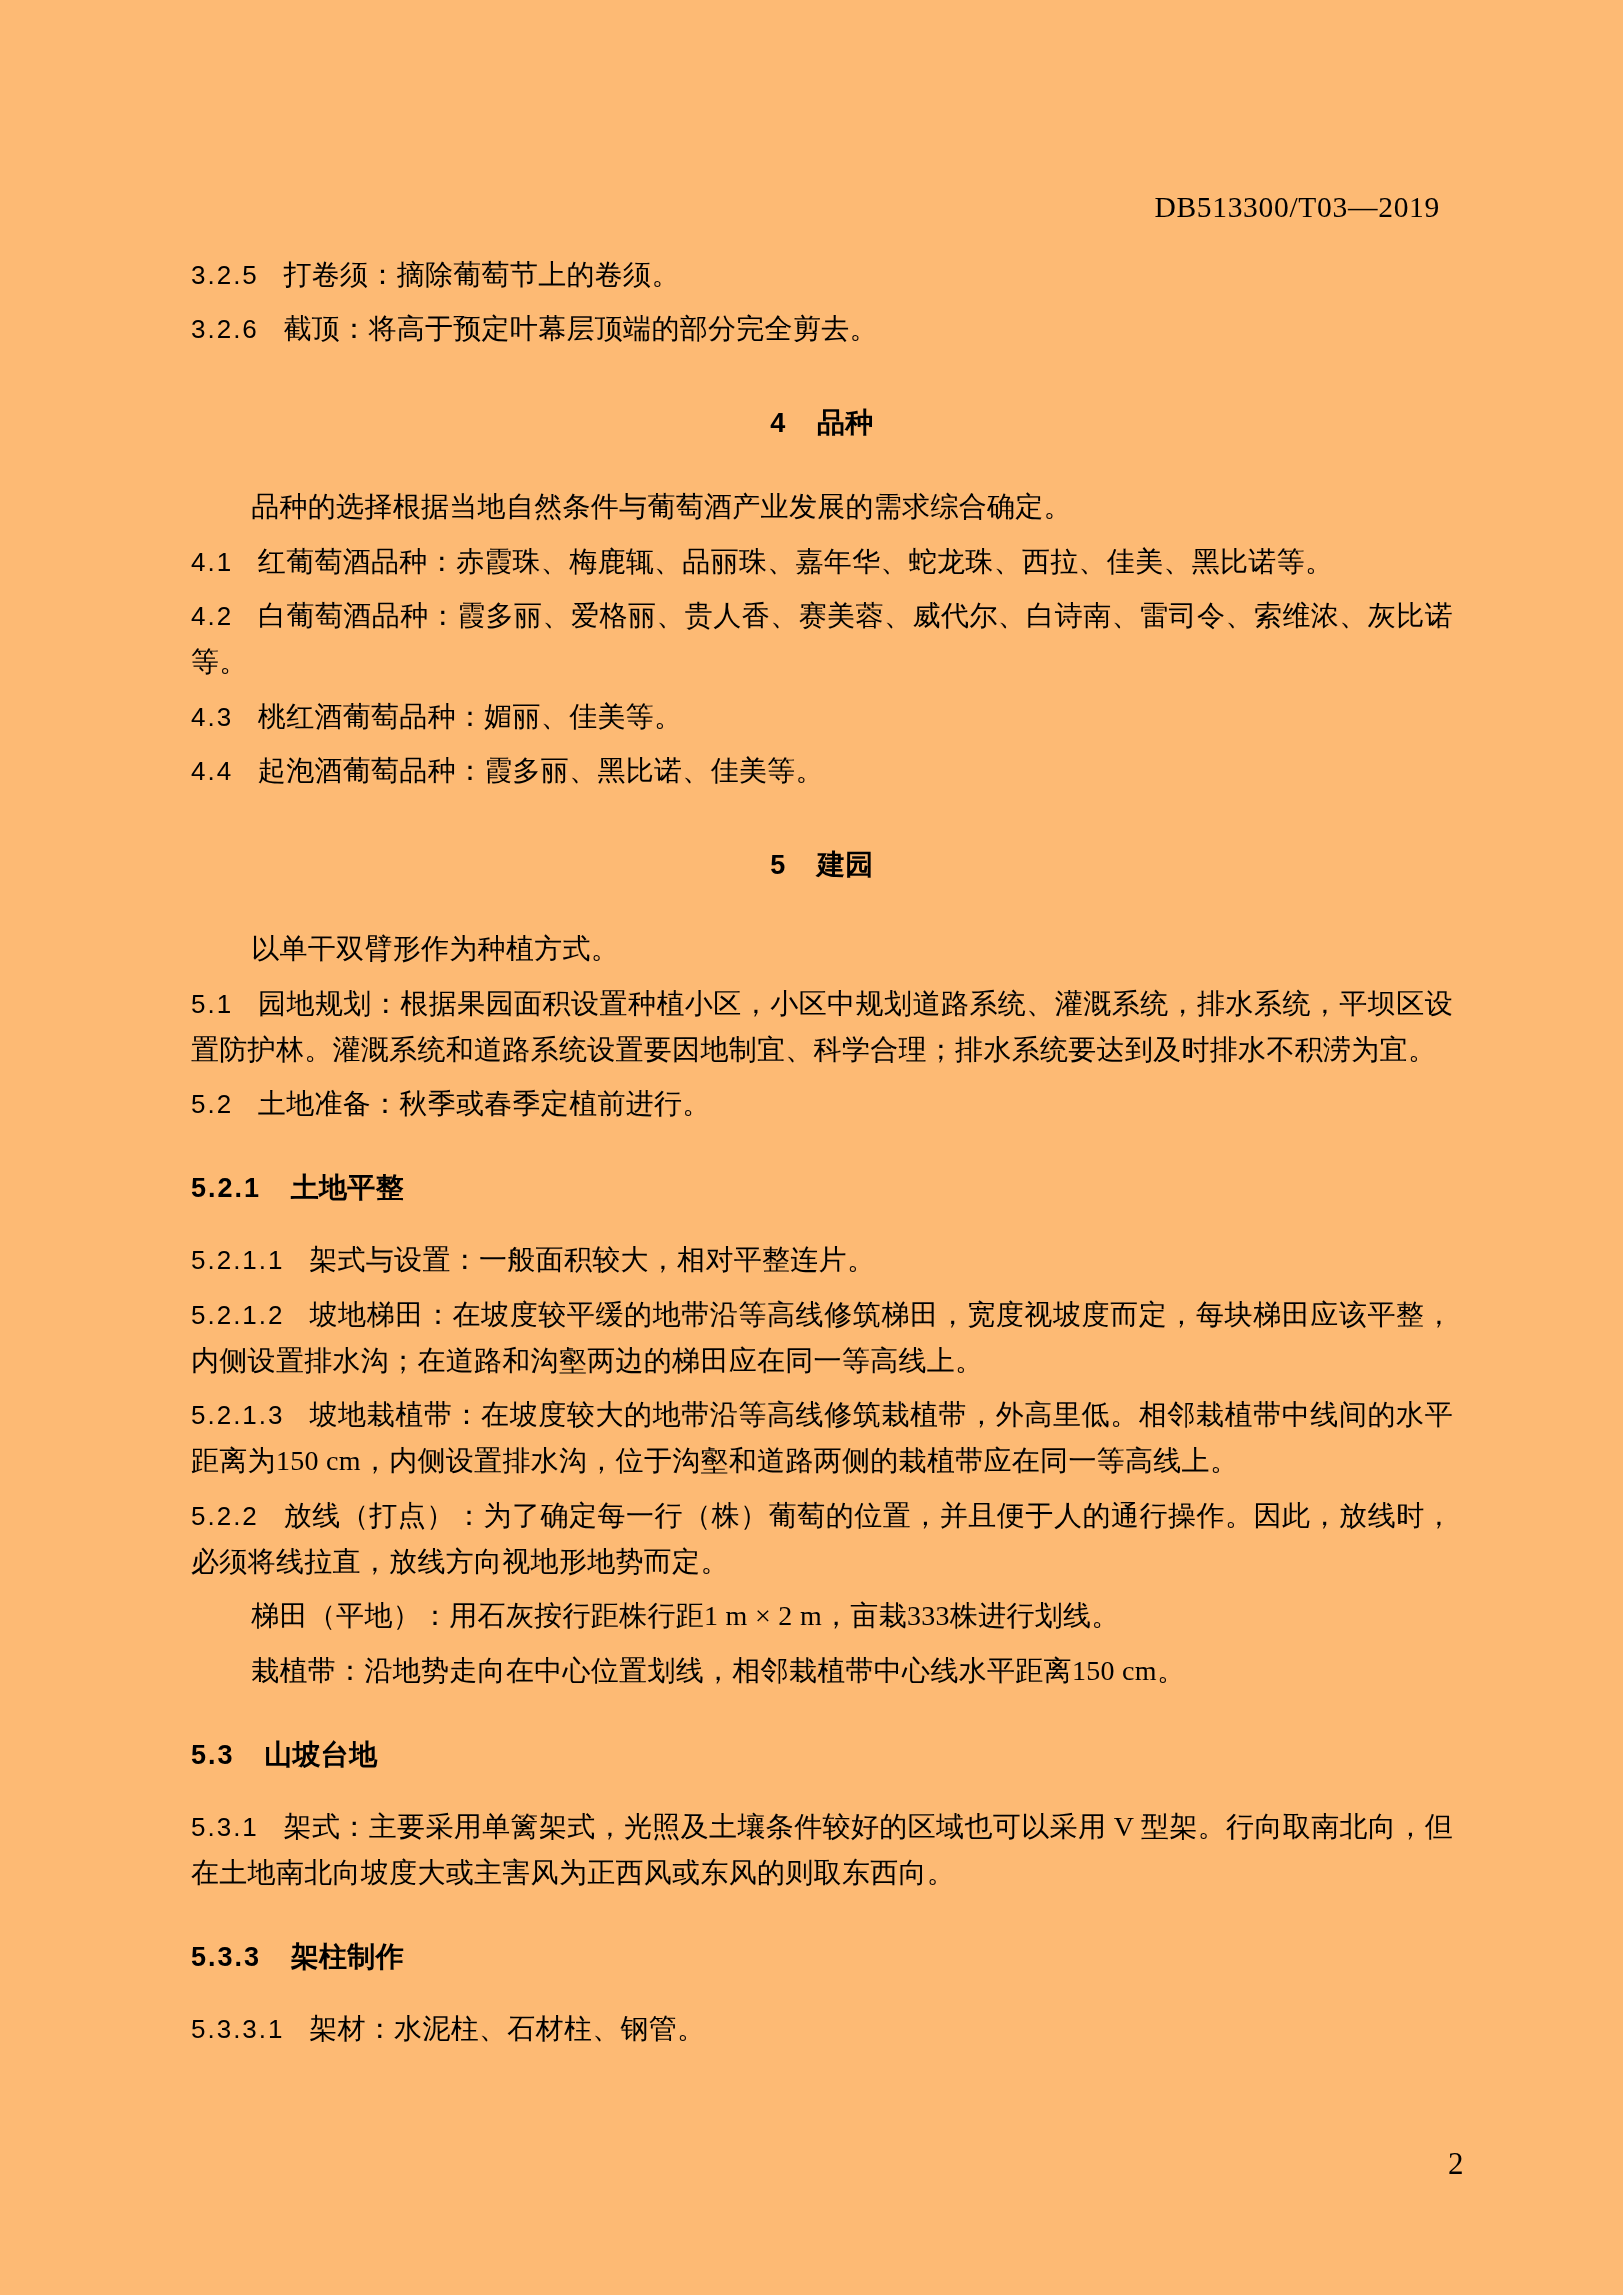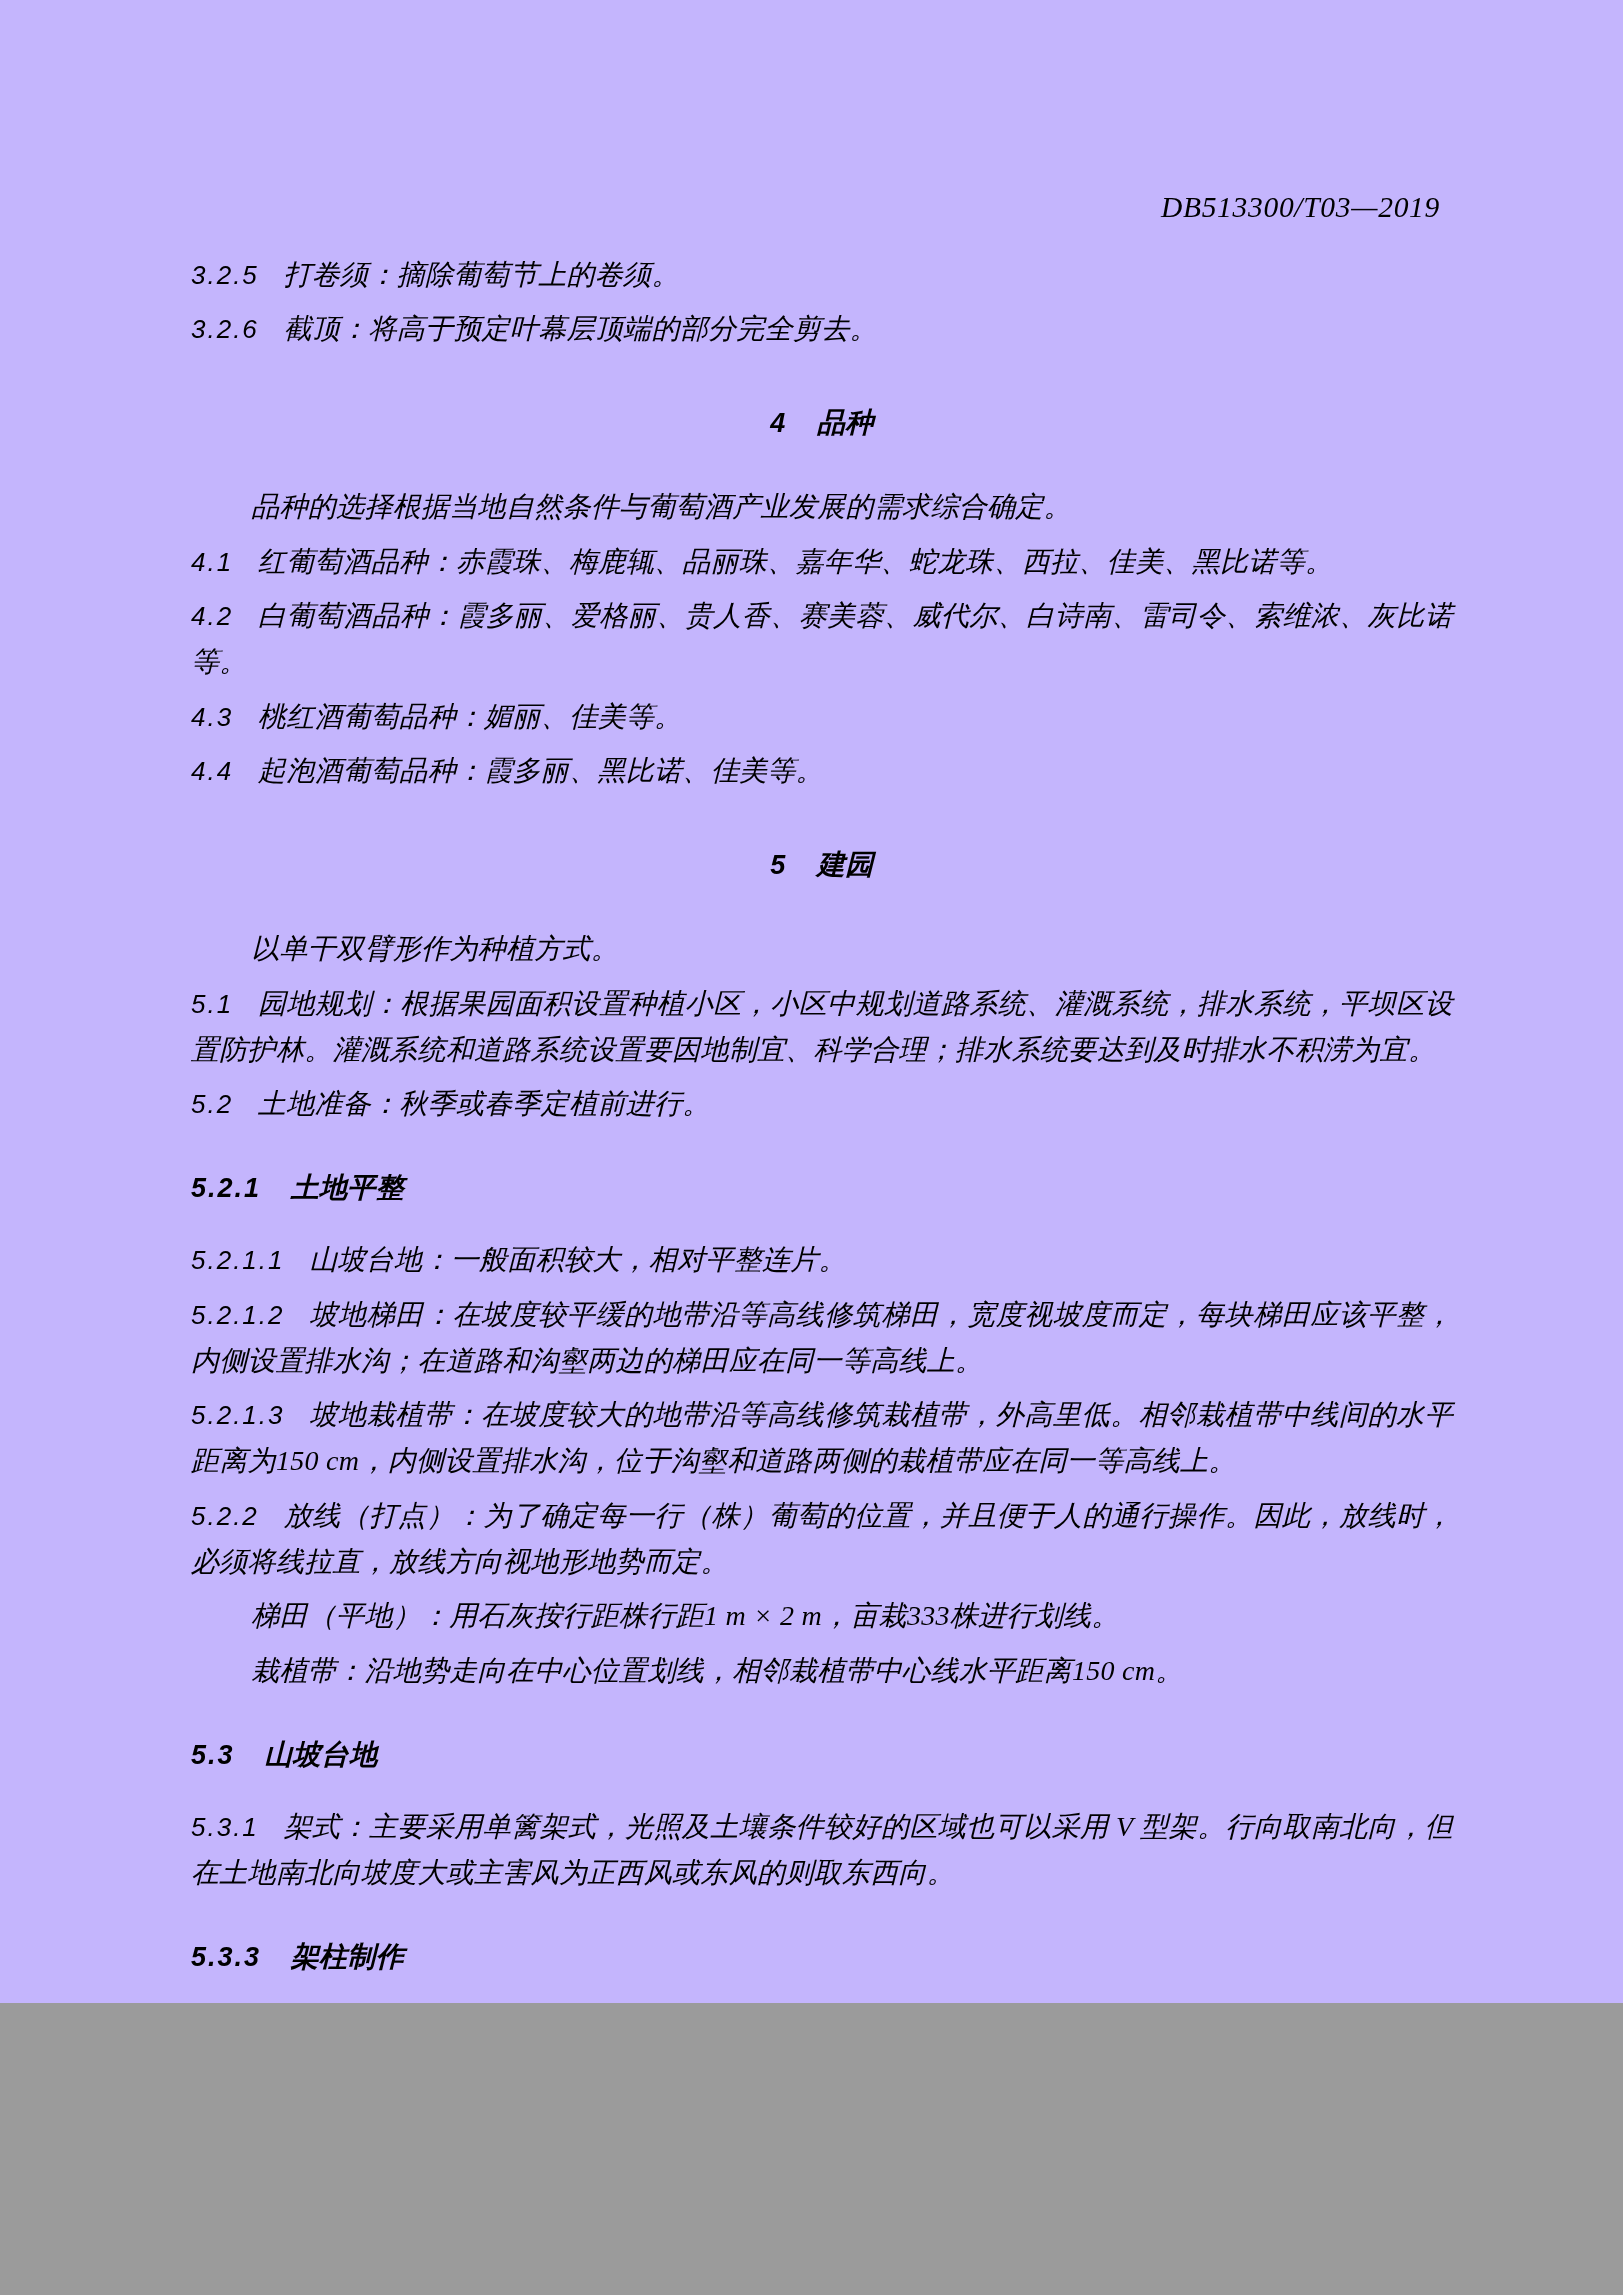--- a/index.html
+++ b/index.html
@@ -1,25 +1,24 @@
 <!DOCTYPE html>
 <html style="font-size:10.5px"><head>
 <meta charset="utf-8">
 <style>
   html, body { margin: 0; padding: 0; background: #9b9b9b; }
   .page {
     position: relative;
     width: 1623px;
-    height: 2003px;
-    background: #c4b5fd;
+    height: 2295px;
+    background: #fdba74;
     color: #000000;
     font-family: "Liberation Serif", "DejaVu Serif", serif;
     overflow: hidden;
     box-sizing: border-box;
-    font-style: italic;
   }
   .doc-code {
     position: absolute;
     top: 191px;
     right: 183px;
     font-size: 29.5px;
     font-family: "Liberation Serif", "DejaVu Serif", serif;
     letter-spacing: 0.7px;
     white-space: nowrap;
   }
@@ -94,21 +93,21 @@
     <div class="heading h1"><span class="num">5</span><span>建园</span></div>
 
     <p class="para indent">以单干双臂形作为种植方式。</p>
 
     <p class="clause"><span class="num">5.1</span><span class="txt">园地规划：根据果园面积设置种植小区，小区中规划道路系统、灌溉系统，排水系统，平坝区设置防护林。灌溉系统和道路系统设置要因地制宜、科学合理；排水系统要达到及时排水不积涝为宜。</span></p>
 
     <p class="clause"><span class="num">5.2</span><span class="txt">土地准备：秋季或春季定植前进行。</span></p>
 
     <div class="heading h2"><span class="num">5.2.1</span><span>土地平整</span></div>
 
-    <p class="clause"><span class="num">5.2.1.1</span><span class="txt">山坡台地：一般面积较大，相对平整连片。</span></p>
+    <p class="clause"><span class="num">5.2.1.1</span><span class="txt">架式与设置：一般面积较大，相对平整连片。</span></p>
 
     <p class="clause"><span class="num">5.2.1.2</span><span class="txt">坡地梯田：在坡度较平缓的地带沿等高线修筑梯田，宽度视坡度而定，每块梯田应该平整，内侧设置排水沟；在道路和沟壑两边的梯田应在同一等高线上。</span></p>
 
     <p class="clause"><span class="num">5.2.1.3</span><span class="txt">坡地栽植带：在坡度较大的地带沿等高线修筑栽植带，外高里低。相邻栽植带中线间的水平距离为150 cm，内侧设置排水沟，位于沟壑和道路两侧的栽植带应在同一等高线上。</span></p>
 
     <p class="clause"><span class="num">5.2.2</span><span class="txt">放线（打点）：为了确定每一行（株）葡萄的位置，并且便于人的通行操作。因此，放线时，必须将线拉直，放线方向视地形地势而定。</span></p>
 
     <p class="para indent">梯田（平地）：用石灰按行距株行距1 m × 2 m，亩栽333株进行划线。</p>
 
     <p class="para indent">栽植带：沿地势走向在中心位置划线，相邻栽植带中心线水平距离150 cm。</p>

